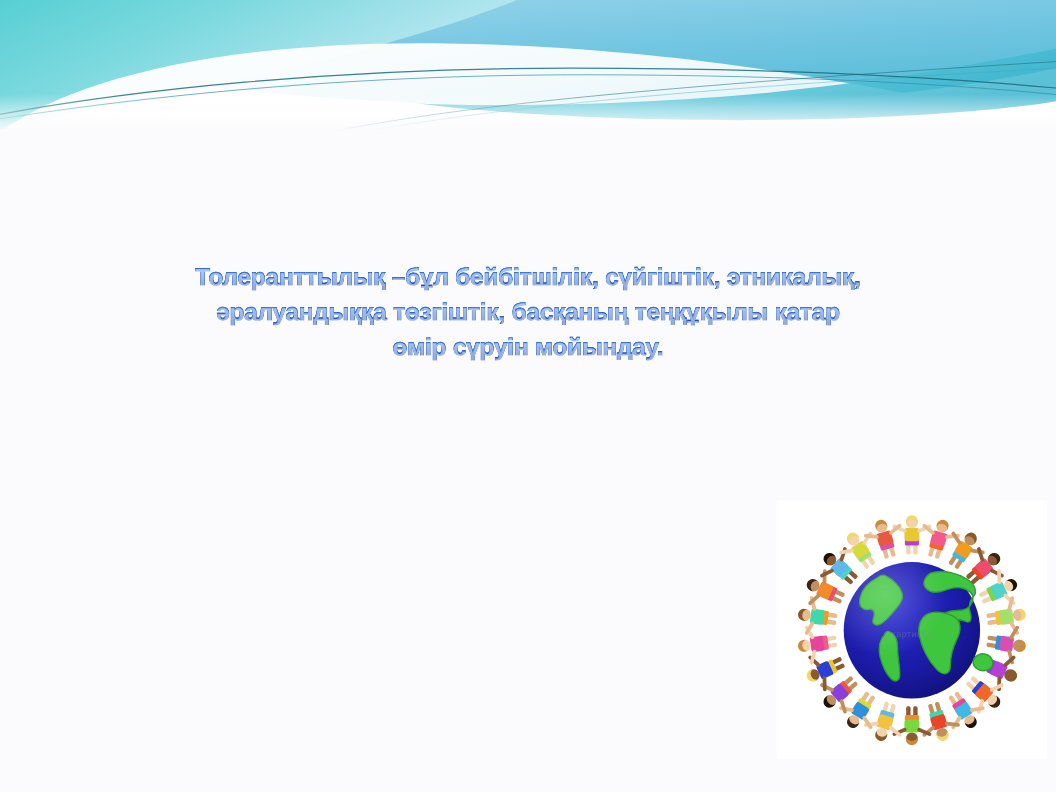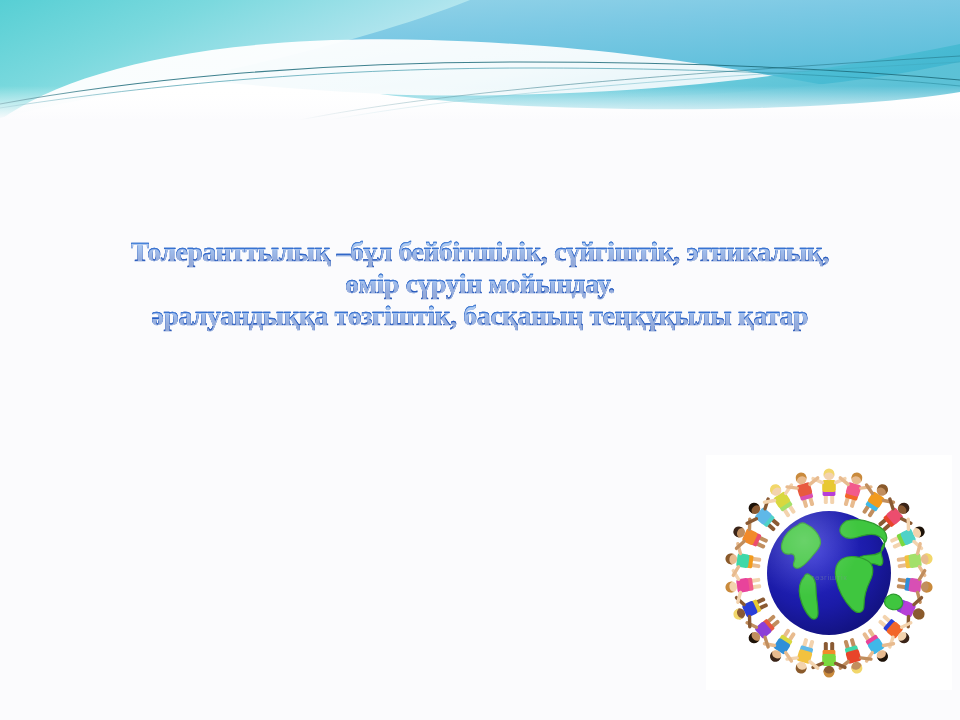--- a/index.html
+++ b/index.html
@@ -35,38 +35,37 @@
   
   .title-block {
     position: absolute;
     left: 60px;
     top: 236px;
     width: 840px;
     text-align: center;
   }
   .title-line {
     display: block;
-    font-size: 27px;
+    font-size: 22px;
     font-weight: bold;
     line-height: 32px;
     letter-spacing: -0.1px;
     white-space: nowrap;
     background-image: linear-gradient(to bottom,
         #8ec2f2 0%,
         #5f9ee8 16%,
         #2f6fd6 46%,
         #1549b4 72%,
         #0e3aa0 100%);
     -webkit-background-clip: text;
     background-clip: text;
     color: transparent;
     -webkit-text-fill-color: transparent;
     text-shadow: 0 1px 0 rgba(255,255,255,0.55);
     paint-order: stroke fill;
-    font-family: Liberation Serif, serif;
     -webkit-text-stroke: 0.55px #2a5fc0;
   }
   .title-line + .title-line { margin-top: 0px; }
 
   
   .picture {
     position: absolute;
     left: 706px;
     top: 455px;
     width: 246px;
@@ -140,22 +139,22 @@
       <path d="M0,108 C130,88 310,68 530,68 C710,68 860,76 960,86" fill="none" stroke="#2f8fa3" stroke-width="0.9" opacity="0.70"></path>
       <path d="M300,120 C420,96 600,78 960,56" fill="none" stroke="#1d6b7a" stroke-width="0.9" opacity="0.55"></path>
       <path d="M330,120 C450,98 630,80 960,62" fill="none" stroke="#3f9fb3" stroke-width="0.8" opacity="0.45"></path>
 
       <rect x="0" y="86" width="960" height="34" fill="url(#gFadeBottom)"></rect>
     </svg>
   </div>
 
   <div class="title-block">
     <span class="title-line">Толеранттылық –бұл бейбітшілік, сүйгіштік, этникалық,</span>
+    <span class="title-line">әралуандыққа төзгіштік, басқаның теңқұқылы қатар</span>
     <span class="title-line">өмір сүруін мойындау.</span>
-    <span class="title-line">әралуандыққа төзгіштік, басқаның теңқұқылы қатар</span>
   </div>
 
   <div class="picture">
     <svg viewBox="0 0 246 235" xmlns="http://www.w3.org/2000/svg">
       <defs>
         <radialGradient id="globeOcean" cx="0.38" cy="0.33" r="0.82">
           <stop offset="0%" stop-color="#2a2ad0"></stop>
           <stop offset="55%" stop-color="#1b1ba8"></stop>
           <stop offset="100%" stop-color="#0e0e6e"></stop>
         </radialGradient>
@@ -385,16 +384,16 @@
 
         <path d="M136,104 C130,108 128,116 130,124 C132,134 138,146 146,154 C152,160 158,158 158,150
                  C158,142 160,134 164,126 C168,118 168,110 162,106 C154,101 142,100 136,104 Z" fill="#3fc63f" stroke="#2e9b2e" stroke-width="1.2"></path>
 
         <path d="M184,140 C179,142 177,147 180,151 C183,155 190,156 194,153 C198,150 197,144 193,141
                  C190,139 186,139 184,140 Z" fill="#3fc63f" stroke="#2e9b2e" stroke-width="1.2"></path>
 
         <circle cx="123" cy="118" r="62" fill="url(#globeShine)"></circle>
       </g>
     </svg>
-    <span class="watermark">төзгіштік</span>
+    <span class="watermark">картинки</span>
   </div>
 
 </div>
 
 </body></html>

